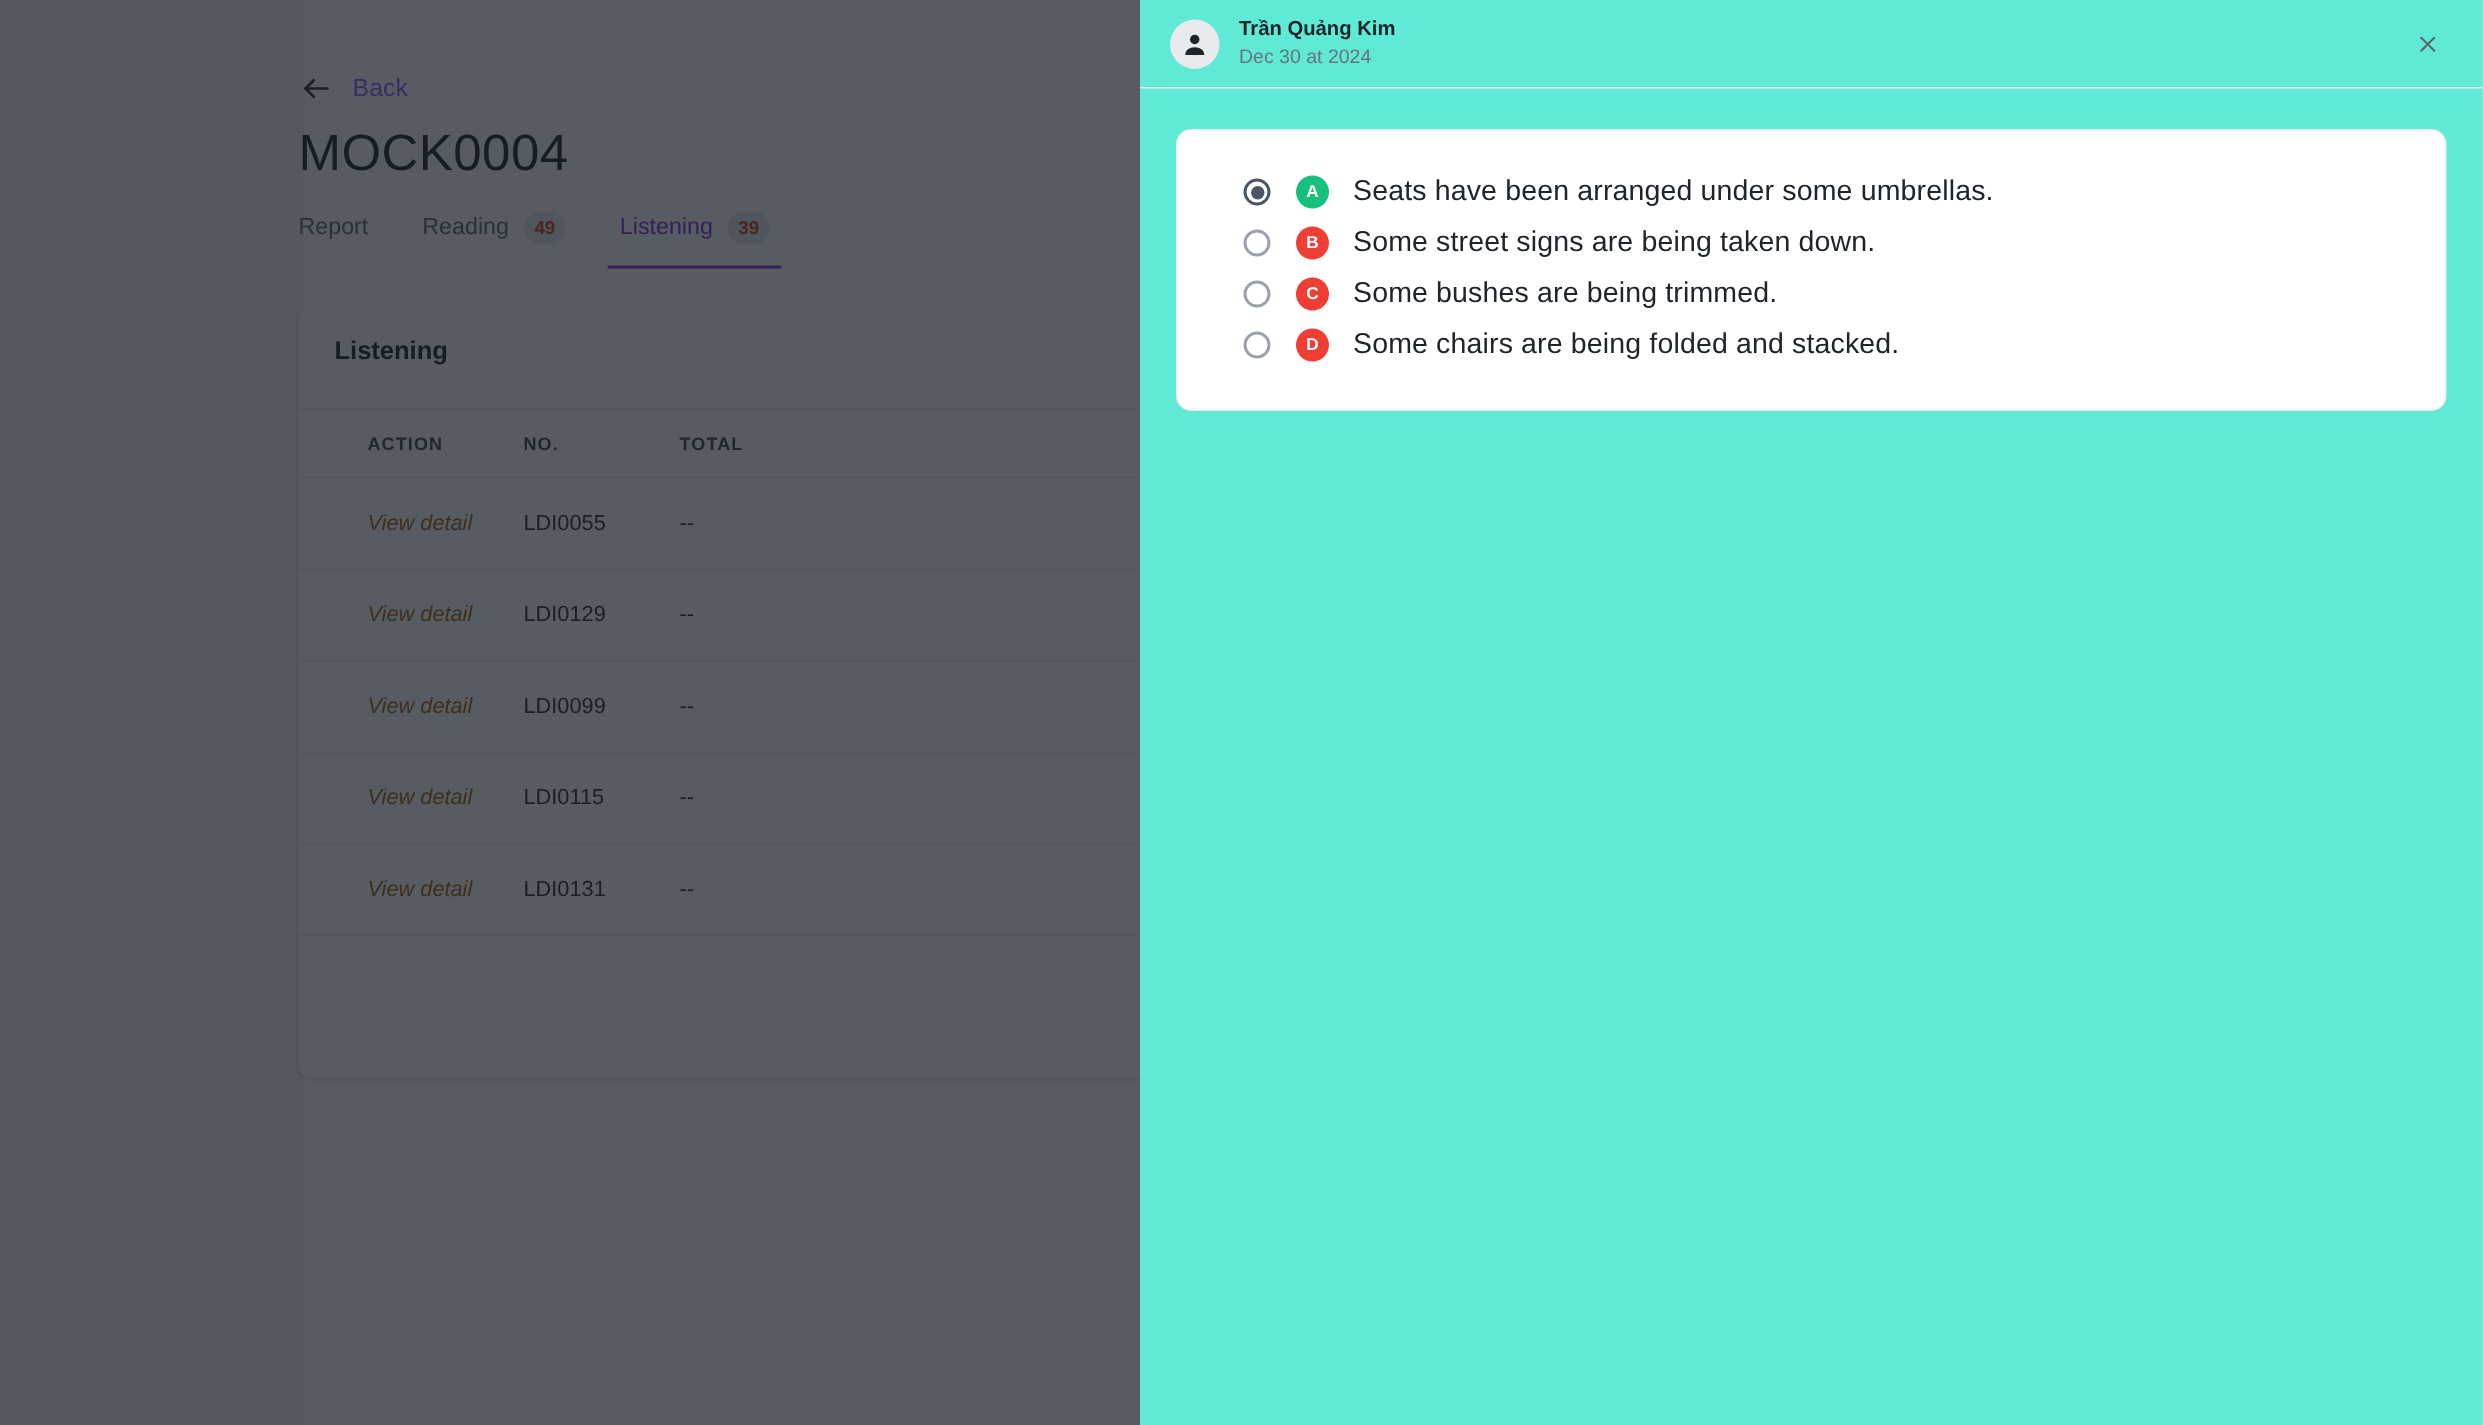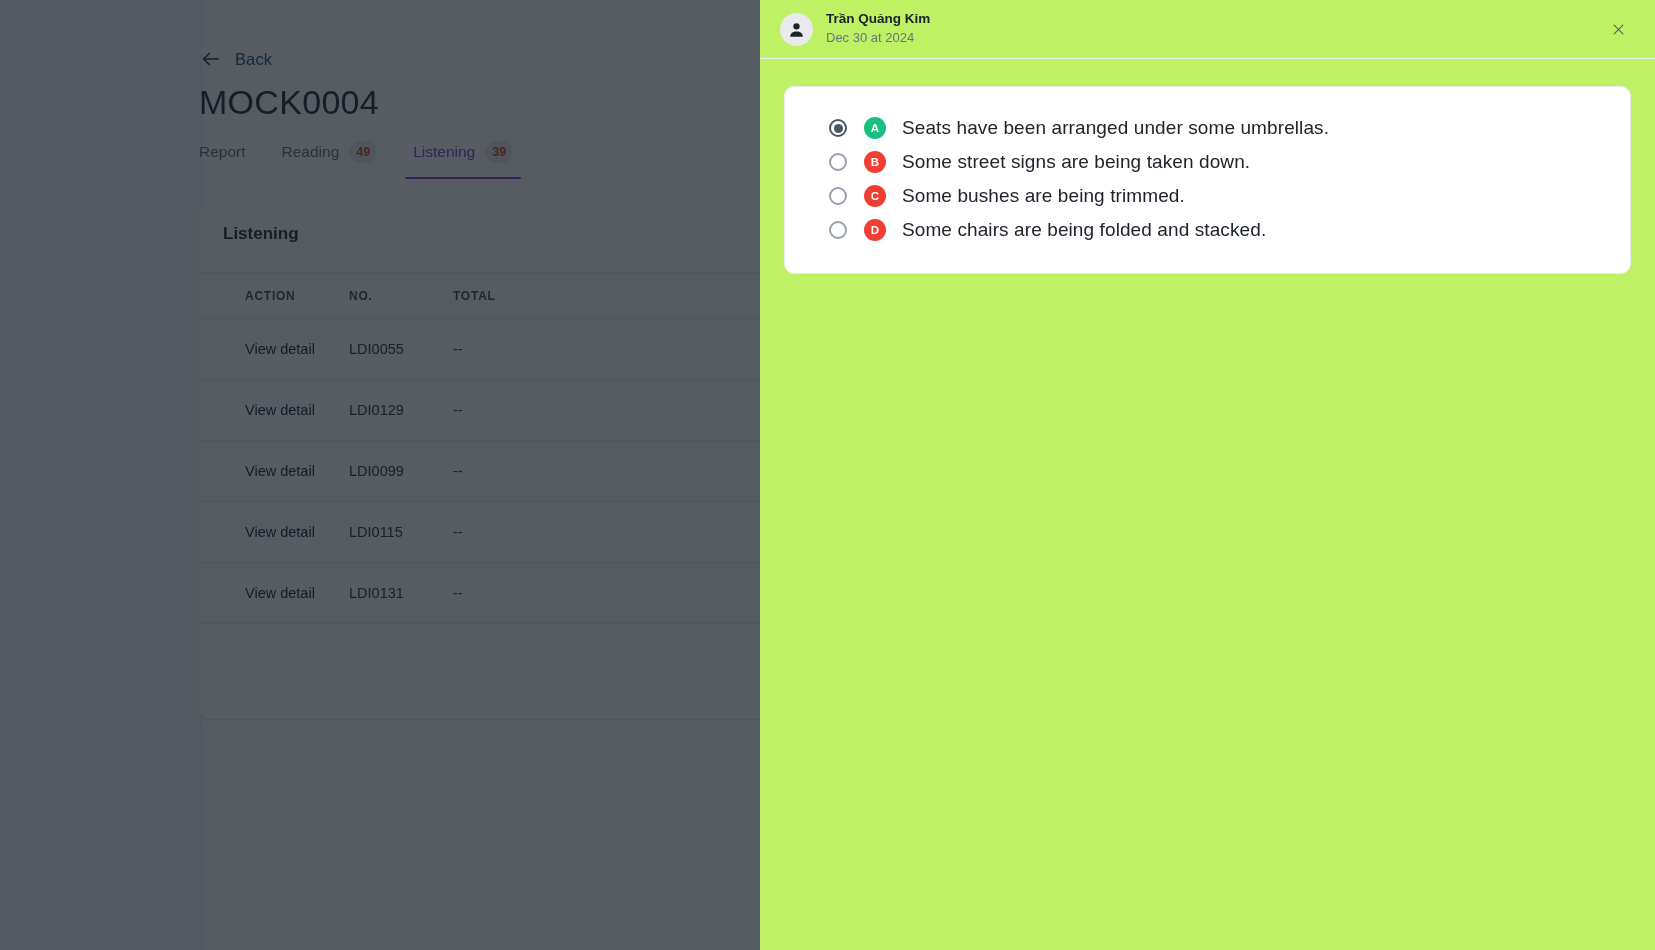--- a/index.html
+++ b/index.html
@@ -45,21 +45,21 @@
     align-items: center;
     gap: 13px;
     cursor: pointer;
   }
   .back-arrow {
     width: 22px; height: 22px;
     display: block;
   }
   .back-label {
     font-size: 16.5px;
-    color: #0c4a6e;
+    color: #8b5cf6;
     letter-spacing: .1px;
   }
 
   .page-title {
     position: absolute;
     left: 199px;
     top: 83px;
     font-size: 34px;
     font-weight: 400;
     letter-spacing: .3px;
@@ -152,38 +152,39 @@
     font-size: 14.5px;
     color: #23282f;
     padding: 22px 0;
     border-bottom: 1px solid #eceef1;
   }
   .col-action { width: 150px; padding-left: 46px !important; }
   .col-no     { width: 104px; }
   .col-total  { width: 150px; }
   .col-rest   { width: auto; }
   .view-detail {
-    color: #0f172a;
+    color: #a16207;
     cursor: pointer;
+    font-style: italic;
   }
 
   
   .scrim {
     position: absolute;
     inset: 0;
     background: rgba(22, 28, 38, 0.72);
   }
 
   
   .panel {
     position: absolute;
     right: 0; top: 0;
     width: 895px;
     height: 950px;
-    background: #bef264;
+    background: #5eead4;
   }
   .panel-header {
     position: relative;
     height: 59px;
     border-bottom: 1px solid #ebedf0;
     display: flex;
     align-items: center;
     padding: 0 24px 0 20px;
   }
   .avatar {

